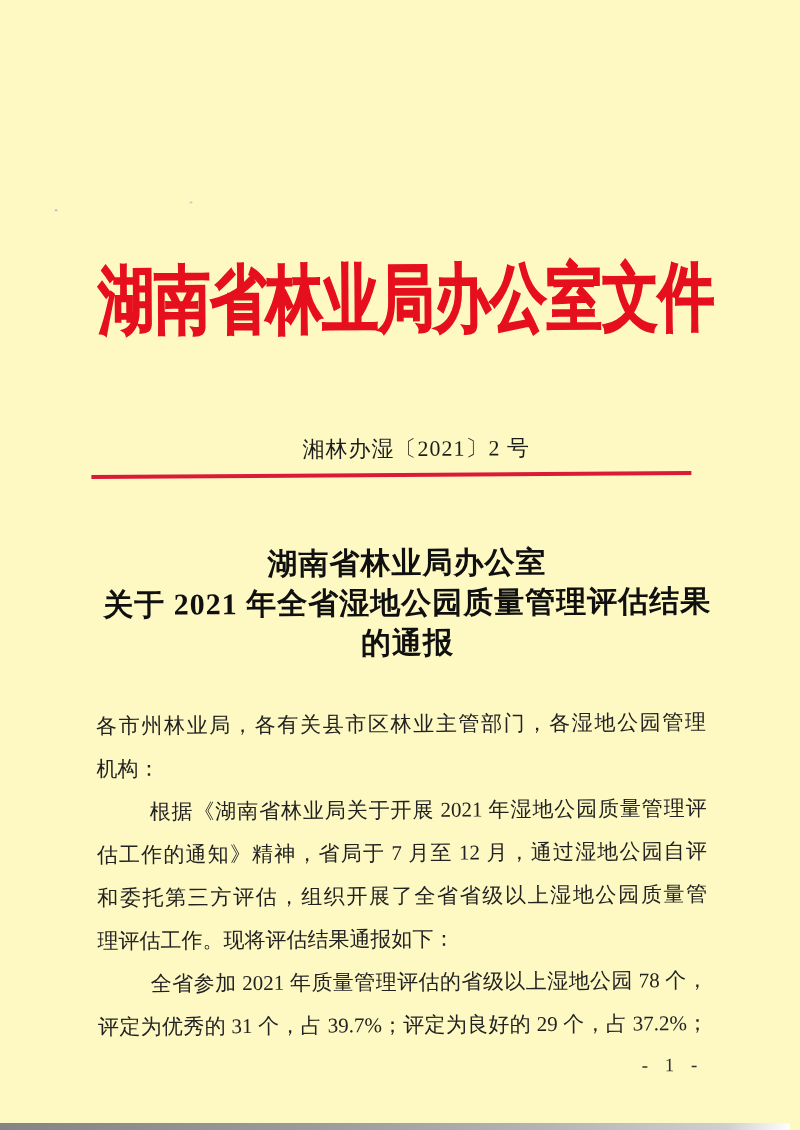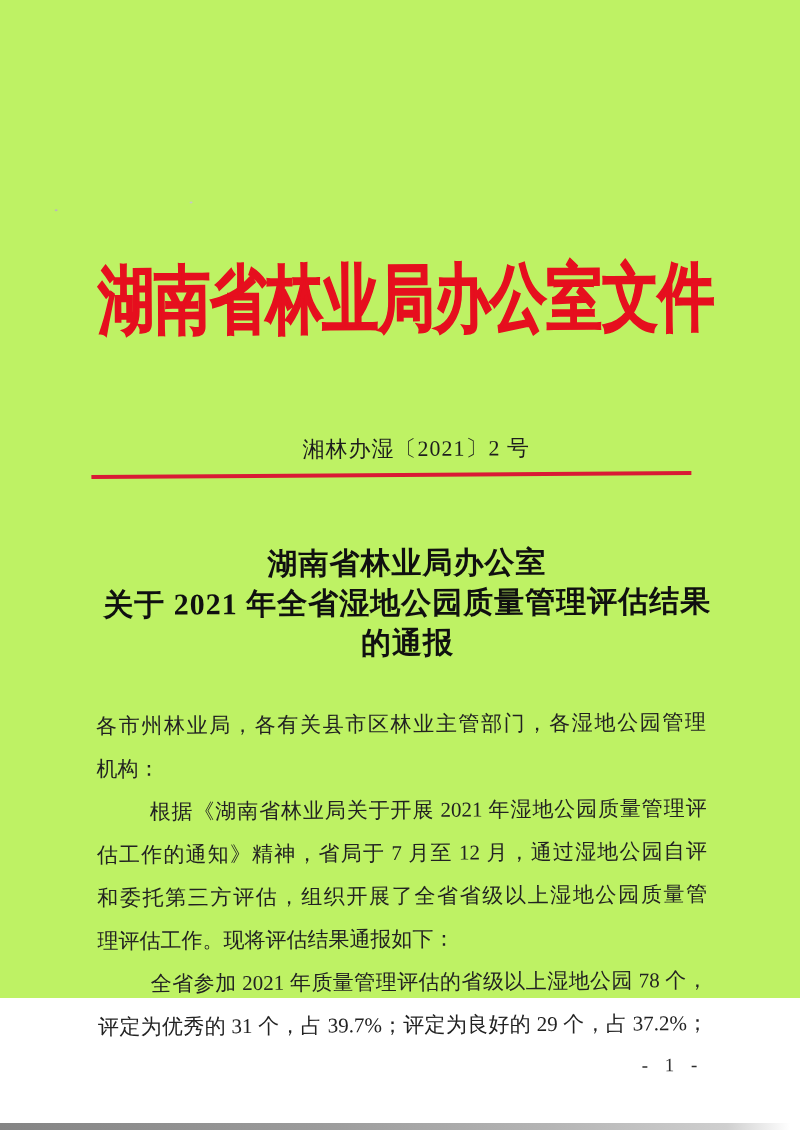--- a/index.html
+++ b/index.html
@@ -6,22 +6,22 @@
     margin: 0;
     padding: 0;
     background: #ffffff;
     width: 800px;
     height: 1130px;
     overflow: hidden;
   }
   .stage {
     position: relative;
     width: 800px;
-    height: 998px;
-    background: #bef264;
+    height: 1130px;
+    background: #fef9c3;
     font-family: "Liberation Serif", "DejaVu Serif", serif;
   }
   
   .page {
     position: absolute;
     left: 0; top: 0;
     width: 800px;
     height: 1130px;
     transform: rotate(-0.38deg);
     transform-origin: 400px 565px;

